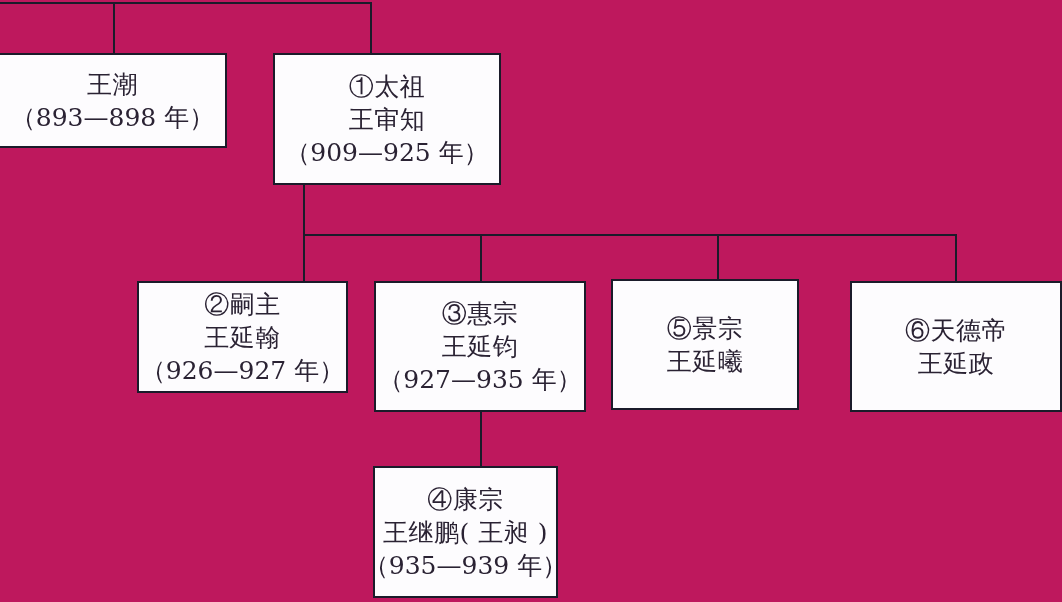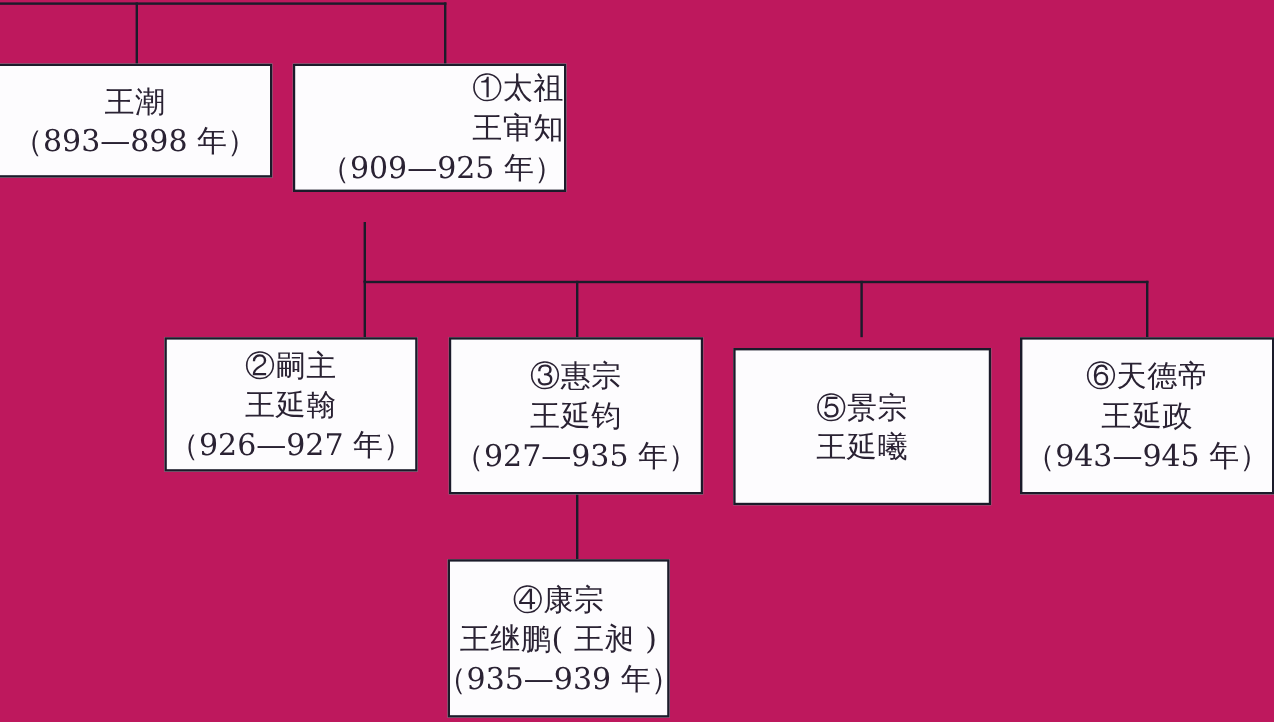--- a/index.html
+++ b/index.html
@@ -60,21 +60,21 @@
 
   <div class="hline" style="left:0px; top:2px; width:372px;"></div>
   <div class="vline" style="left:113px; top:2px; height:52px;"></div>
   <div class="vline" style="left:370px; top:2px; height:52px;"></div>
 
   <div class="node" style="left:-2px; top:53px; width:229px; height:95px;">
     <span class="line">王潮</span>
     <span class="line reign">（893—898 年）</span>
   </div>
 
-  <div class="node" style="left:244px; top:53px; width:228px; height:107px;align-items:flex-end;">
+  <div class="node" style="left:273px; top:53px; width:228px; height:132px;">
     <span class="line">①太祖</span>
     <span class="line">王审知</span>
     <span class="line reign">（909—925 年）</span>
   </div>
 
   <div class="vline" style="left:303px; top:185px; height:50px;"></div>
   <div class="hline" style="left:303px; top:234px; width:654px;"></div>
 
   <div class="vline" style="left:303px; top:234px; height:47px;"></div>
   <div class="vline" style="left:480px; top:234px; height:47px;"></div>
@@ -86,29 +86,28 @@
     <span class="line">王延翰</span>
     <span class="line reign">（926—927 年）</span>
   </div>
 
   <div class="node" style="left:374px; top:281px; width:212px; height:131px;">
     <span class="line">③惠宗</span>
     <span class="line">王延钧</span>
     <span class="line reign">（927—935 年）</span>
   </div>
 
-  <div class="node" style="left:611px; top:290px; width:215px; height:131px;">
+  <div class="node" style="left:611px; top:279px; width:188px; height:131px;">
     <span class="line">⑤景宗</span>
     <span class="line">王延曦</span>
   </div>
 
   <div class="node" style="left:850px; top:281px; width:212px; height:131px;">
     <span class="line">⑥天德帝</span>
     <span class="line">王延政</span>
-    <span class="line reign">（943—945 年）</span>
   </div>
 
   <div class="vline" style="left:480px; top:412px; height:54px;"></div>
 
   <div class="node" style="left:373px; top:466px; width:185px; height:132px;">
     <span class="line">④康宗</span>
     <span class="line">王继鹏( 王昶 )</span>
     <span class="line reign">（935—939 年）</span>
   </div>
 

